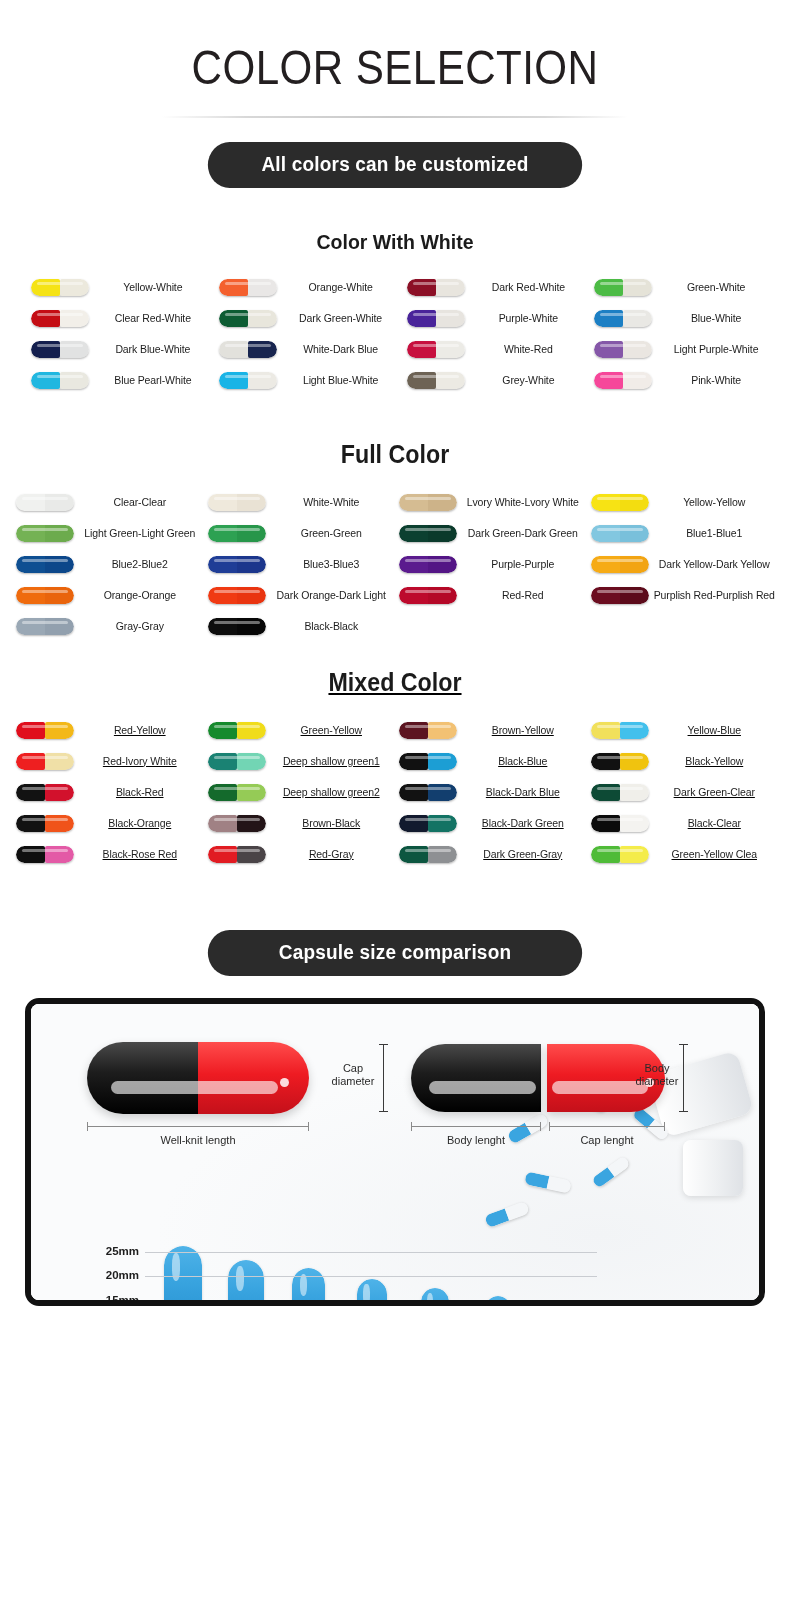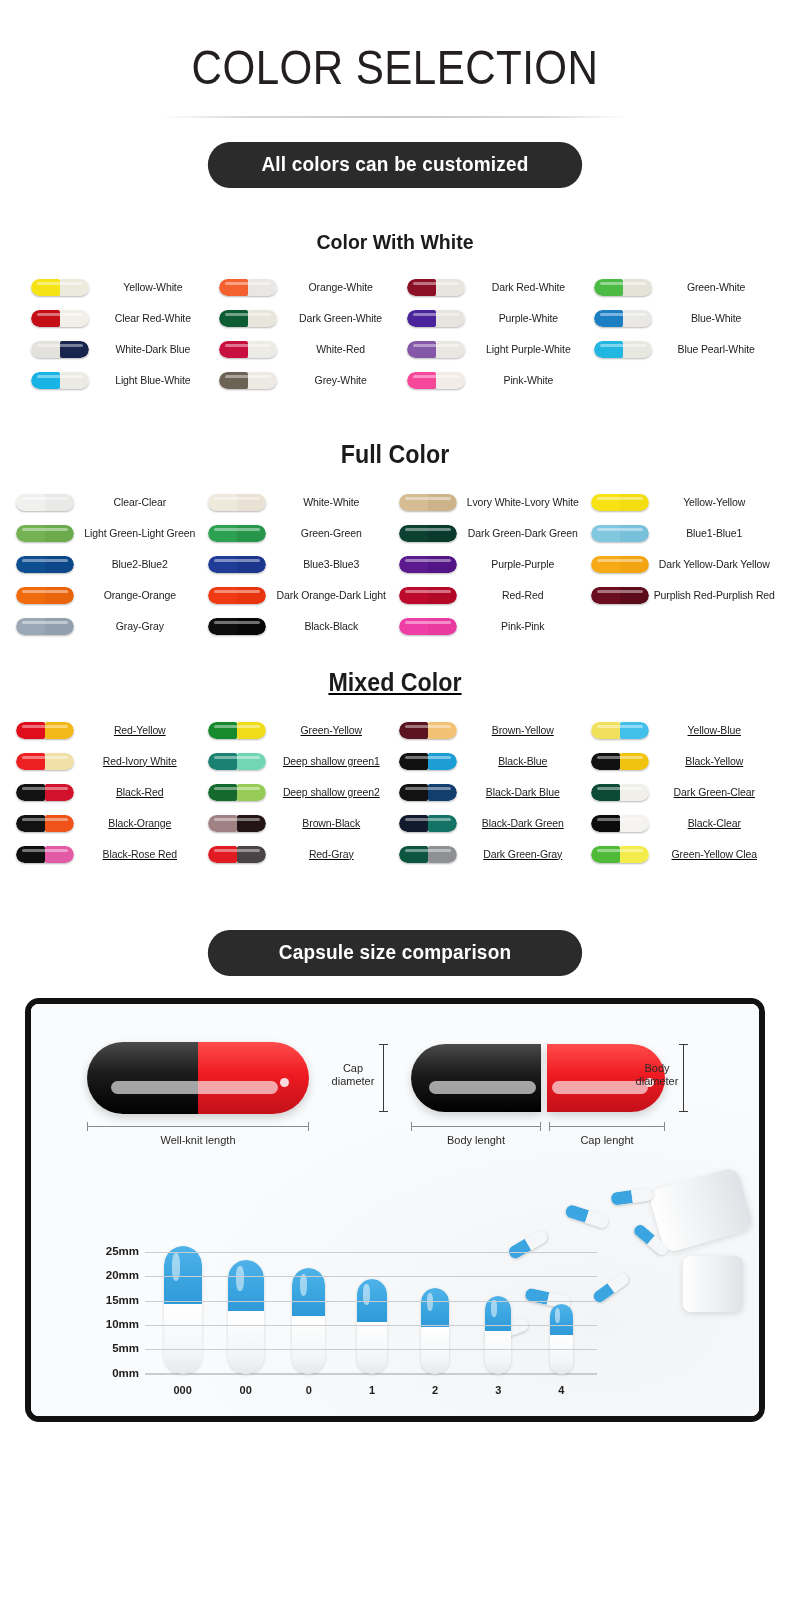--- a/index.html
+++ b/index.html
@@ -115,21 +115,21 @@
   }
   
   .capsule.full { width: 58px; }
   .capsule.full .half.left { border-radius: 9px 0 0 9px; }
   .capsule.full .half.right { border-radius: 0 9px 9px 0; }
 
   
   .size-card {
     position: relative;
     width: 740px;
-    height: 424px;
+    height: 308px;
     margin: 22px auto 0;
     border: 6px solid #111111;
     border-radius: 14px;
     background: #fafbfc;
     overflow: hidden;
   }
   .card-inner {
     position: absolute;
     inset: 0;
     background:
@@ -395,20 +395,29 @@
           <div class="capsule">
             <div class="half left" style="background: linear-gradient(rgb(28, 127, 196), rgb(28, 127, 196)) rgb(28, 127, 196);"></div>
             <div class="half right" style="background-color: rgb(233, 232, 228);"></div>
           </div>
         </div>
         <div class="cell-label">Blue-White</div>
       </div>
       <div class="cell">
         <div class="cap-wrap">
           <div class="capsule">
+            <div class="half left" style="background: linear-gradient(rgb(20, 31, 78), rgb(20, 31, 78)) rgb(20, 31, 78);"></div>
+            <div class="half right" style="background-color: rgb(225, 226, 226);"></div>
+          </div>
+        </div>
+        <div class="cell-label">Dark Blue-White</div>
+      </div>
+      <div class="cell">
+        <div class="cap-wrap">
+          <div class="capsule">
             <div class="half left" style="background: linear-gradient(rgb(226, 225, 220), rgb(226, 225, 220)) rgb(226, 225, 220);"></div>
             <div class="half right" style="background-color: rgb(24, 37, 79);"></div>
           </div>
         </div>
         <div class="cell-label">White-Dark Blue</div>
       </div>
       <div class="cell">
         <div class="cap-wrap">
           <div class="capsule">
             <div class="half left" style="background: linear-gradient(rgb(199, 16, 63), rgb(199, 16, 63)) rgb(199, 16, 63);"></div>
@@ -622,29 +631,20 @@
         <div class="cell-label">Gray-Gray</div>
       </div>
       <div class="cell">
         <div class="cap-wrap">
           <div class="capsule full">
             <div class="half left" style="background: linear-gradient(rgb(13, 13, 13), rgb(13, 13, 13)) rgb(13, 13, 13);"></div>
             <div class="half right" style="background-color: rgb(7, 7, 7);"></div>
           </div>
         </div>
         <div class="cell-label">Black-Black</div>
-      </div>
-      <div class="cell">
-        <div class="cap-wrap">
-          <div class="capsule full">
-            <div class="half left" style="background: linear-gradient(rgb(239, 63, 166), rgb(239, 63, 166)) rgb(239, 63, 166);"></div>
-            <div class="half right" style="background-color: rgb(233, 58, 159);"></div>
-          </div>
-        </div>
-        <div class="cell-label">Pink-Pink</div>
       </div>
     </div>
 </div>
 
 <div class="section" style="margin-top:26px;text-decoration:underline;">
   <div class="section-title big">Mixed Color</div>
   <div class="grid" style="margin-top:18px;" id="grid-2">
       <div class="cell">
         <div class="cap-wrap">
           <div class="capsule">

